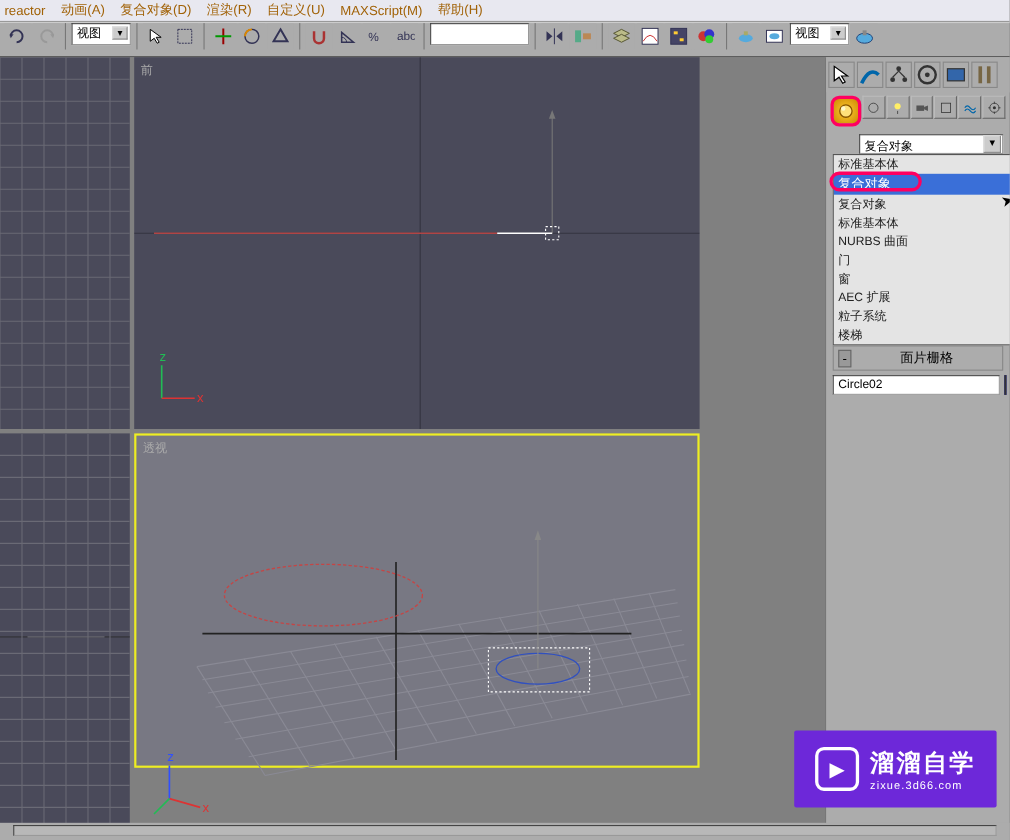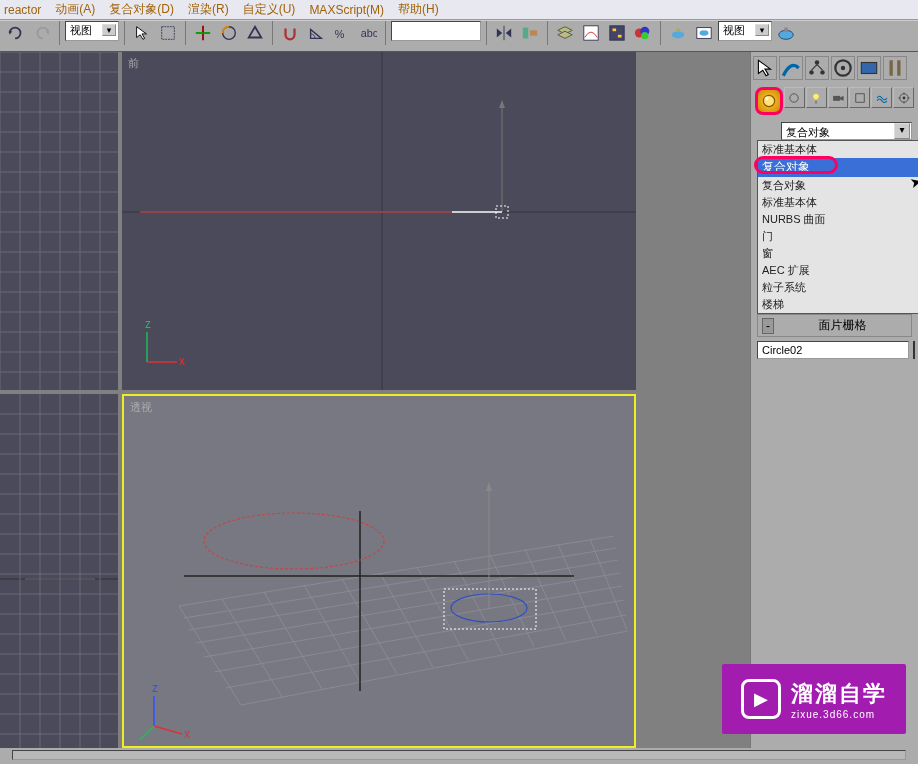--- a/index.html
+++ b/index.html
@@ -16,21 +16,21 @@
     .toolbar-dropdown::after { content: "▾"; position: absolute; right: 2px; top: 2px; font-size: 9px; background: #ccc; width: 12px; text-align: center; border: 1px outset #ddd; }
     .toolbar-combo { background: #fff; border: 1px inset #999; height: 20px; width: 90px; }
     
     .main { display: flex; height: 712px; }
     .viewports { flex: 1; position: relative; background: #808080; }
     .viewport { position: absolute; background: #4a4a5a; }
     .viewport-label { position: absolute; top: 4px; left: 6px; color: #aaa; font-size: 11px; }
     .viewport.top-left { left: 0; top: 0; width: 118px; height: 338px; }
     .viewport.top-right { left: 122px; top: 0; width: 514px; height: 338px; }
     .viewport.bottom-left { left: 0; top: 342px; width: 118px; height: 370px; }
-    .viewport.bottom-right { left: 122px; top: 342px; width: 514px; height: 354px; border: 2px solid #eeee22; background: #787883; }
+    .viewport.bottom-right { left: 122px; top: 342px; width: 514px; height: 304px; border: 2px solid #eeee22; background: #787883; }
     
     .grid-lines line { stroke: #6a6a75; stroke-width: 1; }
     .grid-lines .axial { stroke: #3a3a42; stroke-width: 1.5; }
     
     .sidepanel { width: 168px; background: #acacac; border-left: 1px solid #777; position: relative; }
     .side-tabs { display: flex; flex-wrap: wrap; padding: 4px 2px; gap: 2px; background: #acacac; }
     .side-tab { width: 24px; height: 24px; border: 1px solid #888; background: #acacac; display: flex; align-items: center; justify-content: center; }
     .side-tab.highlight { border: 3px solid #ff0060; border-radius: 8px; width: 28px; height: 28px; background: radial-gradient(circle, #ffcc33, #cc8800); }
     
     .cmd-row { display: flex; padding: 3px 4px; gap: 1px; }
@@ -50,21 +50,21 @@
     .rollout-header { margin: 10px 6px 4px 6px; background: #acacac; border: 1px solid #888; padding: 2px 4px; text-align: center; font-size: 11px; display: flex; align-items: center; }
     .rollout-header .minus { width: 12px; border: 1px solid #666; background: #999; margin-right: 4px; }
     .rollout-header span { flex: 1; }
     .name-row { display: flex; margin: 4px 6px; gap: 4px; align-items: center; }
     .name-input { flex: 1; background: #fff; border: 1px inset #999; padding: 2px 4px; font-size: 11px; height: 18px; }
     .color-swatch { width: 18px; height: 18px; background: #2020c0; border: 1px solid #333; }
     
     .grid-btn-row { display: flex; margin: 142px 6px 0 6px; }
     .grid-btn { flex: 1; border: 1px outset #bbb; padding: 3px 2px; font-size: 10px; text-align: center; color: #888; }
     
-    .watermark { position: absolute; right: 12px; bottom: 30px; width: 184px; height: 70px; background: #a21caf; display: flex; align-items: center; justify-content: center; gap: 10px; border-radius: 2px; }
+    .watermark { position: absolute; right: 12px; bottom: 30px; width: 184px; height: 70px; background: #6d28d9; display: flex; align-items: center; justify-content: center; gap: 10px; border-radius: 2px; }
     .watermark-icon { width: 40px; height: 40px; border: 3px solid #fff; border-radius: 8px; display: flex; align-items: center; justify-content: center; }
     .watermark-icon::before { content: "▶"; color: #fff; font-size: 18px; }
     .watermark-text { color: #fff; display: flex; flex-direction: column; }
     .watermark-text .big { font-size: 22px; font-weight: bold; letter-spacing: 2px; }
     .watermark-text .small { font-size: 10px; letter-spacing: 1px; }
     
     .bottom-strip { position: absolute; bottom: 0; left: 0; right: 0; height: 16px; background: #acacac; padding: 2px; }
     .slider { height: 10px; background: #b8b8b8; border: 1px inset #999; position: relative; margin: 0 10px; }
   </style>
 </head>

